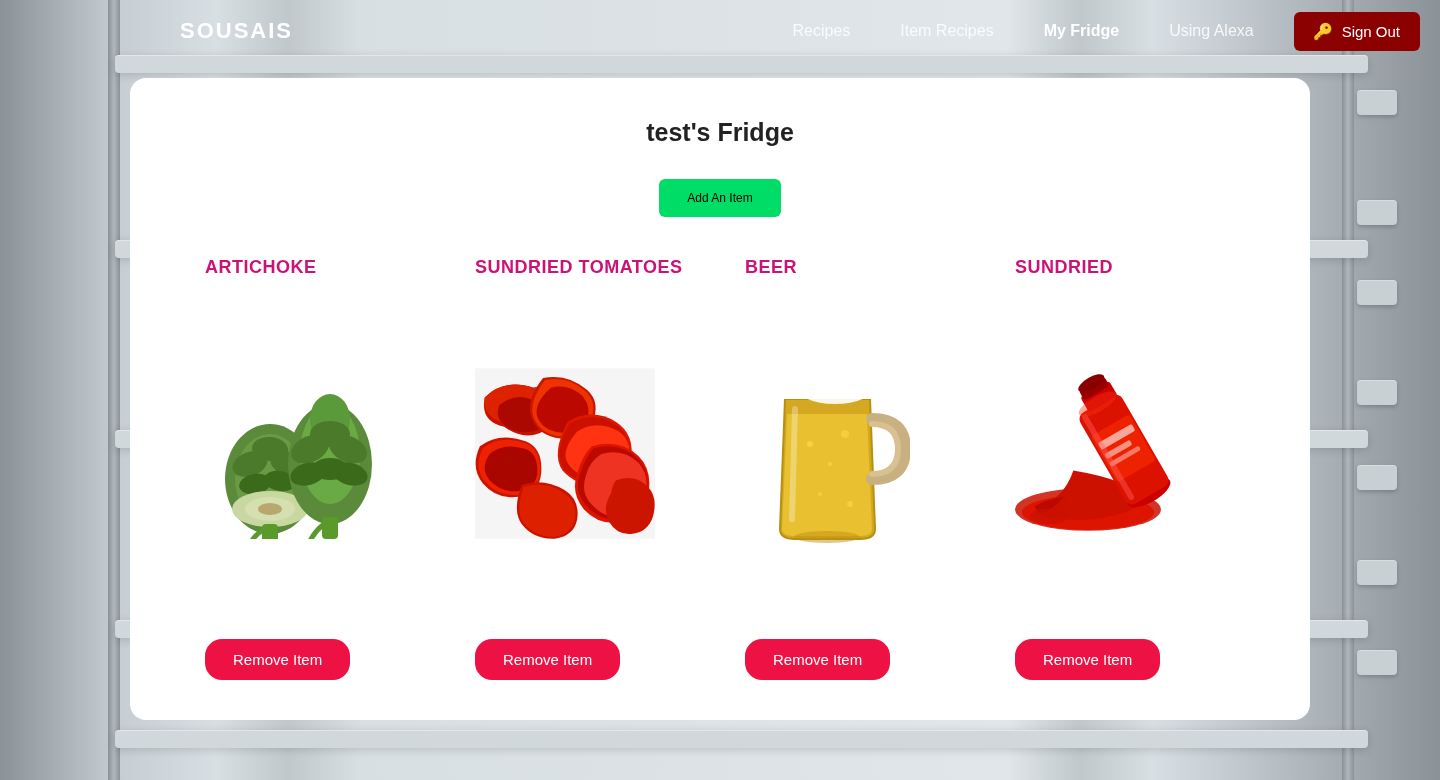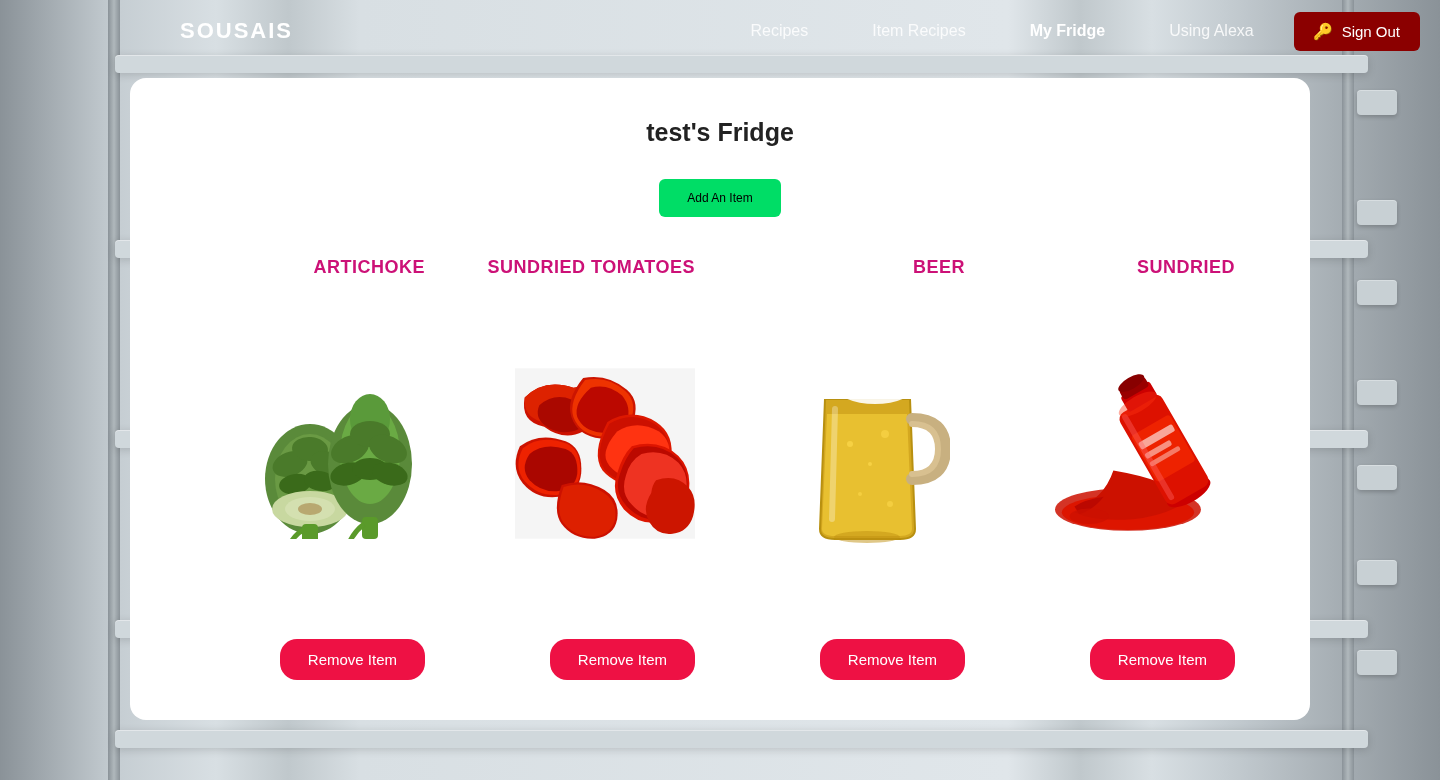--- a/index.html
+++ b/index.html
@@ -96,21 +96,21 @@
       color: white;
       font-size: 22px;
       font-weight: bold;
       letter-spacing: 2px;
       margin-right: auto;
       margin-left: 160px;
     }
 
     .nav-links {
       display: flex;
-      gap: 64px;
+      gap: 50px;
       align-items: flex-end;
       margin-right: 40px;
     }
 
     .nav-link {
       color: rgba(255,255,255,0.85);
       text-decoration: none;
       font-size: 16px;
       cursor: pointer;
     }
@@ -178,21 +178,21 @@
       display: flex;
       gap: 0px;
       width: 100%;
       justify-content: space-around;
       flex: 1;
     }
 
     .fridge-item {
       display: flex;
       flex-direction: column;
-      align-items: flex-end;
+      align-items: flex-start;
       width: 220px;
     }
 
     .item-name {
       font-size: 18px;
       font-weight: bold;
       color: #cc1177;
       margin-bottom: 20px;
       text-align: center;
       letter-spacing: 0.5px;

